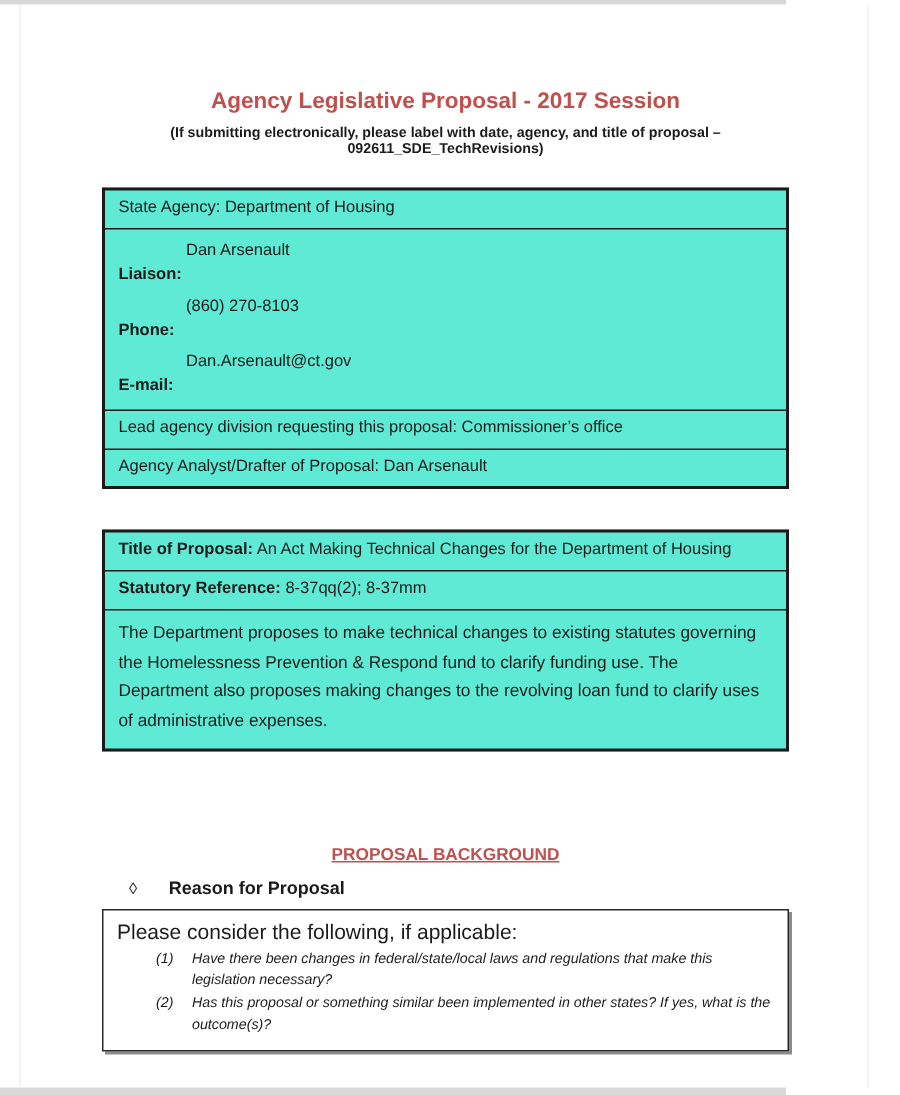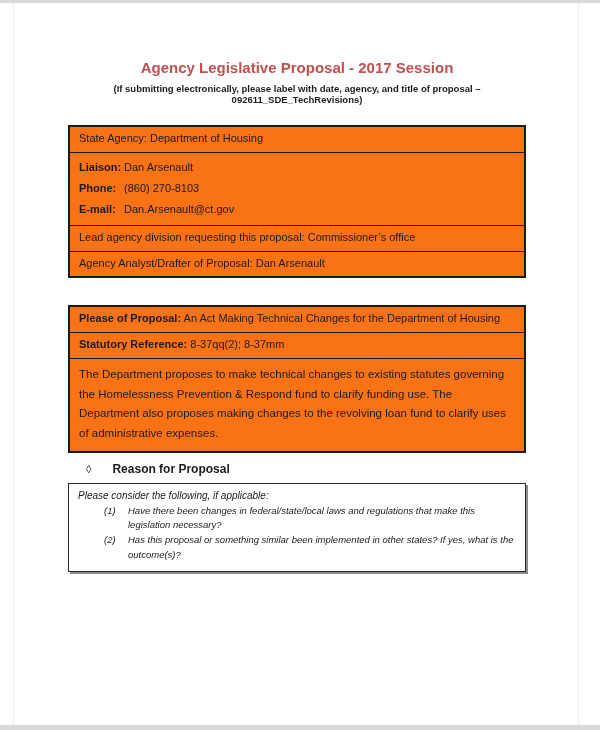--- a/index.html
+++ b/index.html
@@ -3,21 +3,21 @@
 <meta charset="utf-8">
 <style>
   * { margin: 0; padding: 0; box-sizing: border-box; }
   html, body {
     width: 600px; height: 730px;
     background: #ffffff;
     font-family: "Liberation Sans", sans-serif;
     color: #1b1b1b;
     overflow: hidden;
   }
-  .page { position: relative; width: 600px; height: 730px; background: #fff; }
+  .page { position: relative; width: 524px; height: 730px; background: #fff; }
 
   
   .edge-top    { position: absolute; top: 0; left: 0; width: 100%; height: 3px; background: #d9d9d9; }
   .edge-bottom { position: absolute; bottom: 0; left: 0; width: 100%; height: 5px; background: #d9d9d9; }
   .edge-left   { position: absolute; top: 3px; bottom: 5px; left: 13px; width: 1px; background: #efefef; }
   .edge-right  { position: absolute; top: 3px; bottom: 5px; left: 578px; width: 1px; background: #efefef; }
 
   .content { position: absolute; left: 68px; top: 0; width: 458px; }
 
   .doc-title {
@@ -42,28 +42,28 @@
   .efile-note {
     margin-top: 7px;
     text-align: center;
     font-size: 9.5px;
     font-weight: bold;
   }
 
   .info-table {
     margin-top: 20px;
     border: 2px solid #1a1a1a;
-    background: #f97316;
+    background: #5eead4;
   }
   .info-row { border-top: 1.5px solid #1a1a1a; padding: 4px 9px 5px 9px; font-size: 11px; line-height: 1.45; }
   .info-row:first-child { border-top: none; }
   .bold { font-weight: bold; }
 
   .contact-row .contact-line { display: flex; line-height: 1.9; font-size: 11px; }
-  .contact-row .contact-label { font-weight: bold; width: 45px; flex: none; }
+  .contact-row .contact-label { font-weight: bold; width: 45px; flex: none; margin-top: 16px; }
 
   .proposal-table { margin-top: 27px; }
   .summary-row { padding-bottom: 7px; }
   .summary-text { font-size: 11.5px; line-height: 1.7; margin-top: 2px; }
 
   .bg-heading {
     margin-top: 63px;
     text-align: center;
     color: #c0504d;
     font-size: 11.5px;
@@ -81,21 +81,21 @@
   }
   .diamond { font-size: 11px; font-weight: normal; margin-right: 21px; }
 
   .consider-box {
     margin-top: 7px;
     border: 1.5px solid #2a2a2a;
     box-shadow: 2px 2px 0 #8c8c8c;
     padding: 4px 9px 7px 9px;
     background: #fff;
   }
-  .consider-intro { font-style: italic; font-size: 10px; line-height: 1.5; }
+  .consider-intro { font-size: 14px; line-height: 1.5; }
   .question-list { margin: 1px 0 2px 0; }
   .question-item { display: flex; font-style: italic; font-size: 9.5px; line-height: 1.55; padding-left: 26px; }
   .question-num  { width: 24px; flex: none; }
 </style>
 </head>
 <body>
 
 <div class="page">
   <div class="edge-top"></div>
   <div class="edge-bottom"></div>
@@ -124,30 +124,31 @@
           <span class="contact-label">E-mail:</span>
           <span>Dan.Arsenault@ct.gov</span>
         </div>
       </div>
       <div class="info-row">Lead agency division requesting this proposal: Commissioner’s office</div>
       <div class="info-row">Agency Analyst/Drafter of Proposal: Dan Arsenault</div>
     </div>
 
     <div class="info-table proposal-table">
       <div class="info-row">
-        <span class="bold">Please of Proposal:</span><span> An Act Making Technical Changes for the Department of Housing</span>
+        <span class="bold">Title of Proposal:</span><span> An Act Making Technical Changes for the Department of Housing</span>
       </div>
       <div class="info-row">
         <span class="bold">Statutory Reference:</span><span> 8-37qq(2); 8-37mm</span>
       </div>
       <div class="info-row summary-row">
         <div class="summary-text">The Department proposes to make technical changes to existing statutes governing the Homelessness Prevention &amp; Respond fund to clarify funding use.  The Department also proposes making changes to the revolving loan fund to clarify uses of administrative expenses.</div>
       </div>
     </div>
 
+    <div class="bg-heading">PROPOSAL BACKGROUND</div>
 
     <div class="reason-line">
       <span class="diamond">◊</span>
       <span>Reason for Proposal</span>
     </div>
 
     <div class="consider-box">
       <div class="consider-intro">Please consider the following, if applicable:</div>
       <div class="question-list">
         <div class="question-item">

